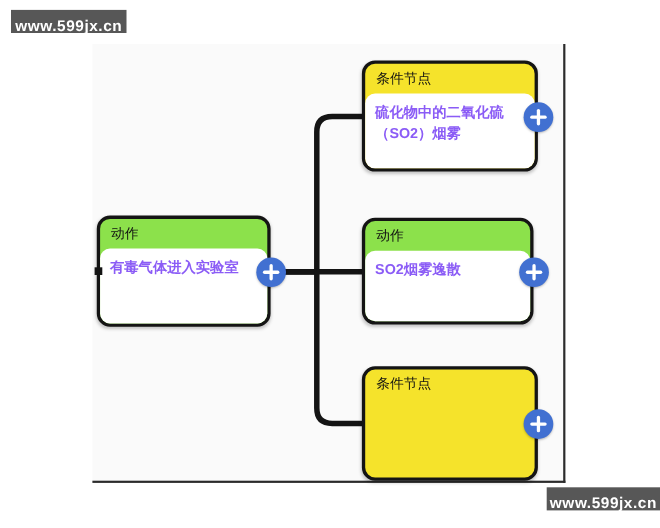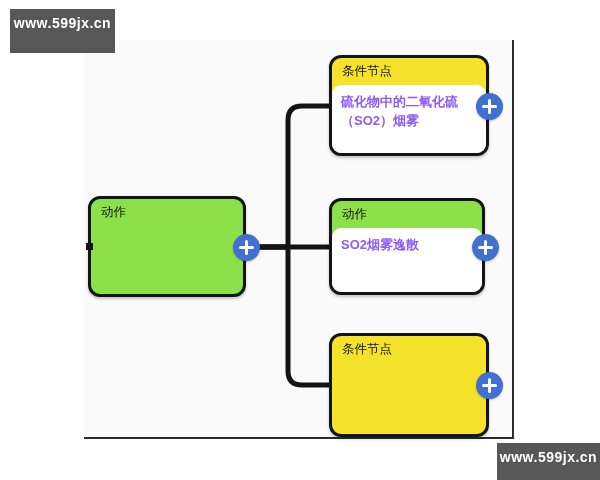--- a/index.html
+++ b/index.html
@@ -8,21 +8,21 @@
     background:#ffffff;
     font-family:"Liberation Sans","DejaVu Sans",sans-serif;
   }
   .canvas {
     position:absolute; left:84px; top:40px; width:428px; height:397px;
     background:#fafafa;
     border-right:2px solid #2b2b2b;
     border-bottom:2px solid #2b2b2b;
   }
   .watermark {
-    position:absolute; height:44px; line-height:28px;
+    position:absolute; height:21px; line-height:28px;
     background:#575757; color:#ffffff;
     font-size:14px; font-weight:bold; text-align:center;
     letter-spacing:0.5px;
   }
   .wm-tl { left:10px; top:9px; width:105px; }
   .wm-br { left:497px; top:443px; width:103px; }
   .connector-svg { position:absolute; left:0; top:0; pointer-events:none; }
   .node {
     position:absolute; box-sizing:border-box;
     border:3px solid #141414; border-radius:12px;
@@ -64,20 +64,21 @@
       <path d="M 246 247 H 288" stroke="#141414" stroke-width="5" fill="none" stroke-linejoin="round"></path>
       <path d="M 288 247 V 120 Q 288 106 302 106 H 331" stroke="#141414" stroke-width="5" fill="none" stroke-linejoin="round"></path>
       <path d="M 246 247 H 288" stroke="#141414" stroke-width="5" fill="none" stroke-linejoin="round"></path>
       <path d="M 288 247 H 331" stroke="#141414" stroke-width="5" fill="none" stroke-linejoin="round"></path>
       <path d="M 246 247 H 288" stroke="#141414" stroke-width="5" fill="none" stroke-linejoin="round"></path>
       <path d="M 288 247 V 371 Q 288 385 302 385 H 331" stroke="#141414" stroke-width="5" fill="none" stroke-linejoin="round"></path>
     </svg>
   <div id="nodes-layer">
       <div class="node" style="left: 88px; top: 196px; width: 158px; height: 101px; background: rgb(140, 225, 75);">
         <div class="node-header"><span>动作</span></div>
+        <div class="node-body"><span>有毒气体进入实验室</span></div>
         <div class="plus-btn" style="left: 142px; top: 34.5px; background: rgb(65, 112, 209);">
           <span class="bar-h"></span>
           <span class="bar-v"></span>
         </div>
         <div class="left-port" style="left: -5px; top: 43.5px; background: rgb(20, 20, 20);"></div>
       </div>
       <div class="node" style="left: 329px; top: 55px; width: 160px; height: 101px; background: rgb(245, 227, 43);">
         <div class="node-header"><span>条件节点</span></div>
         <div class="node-body"><span>硫化物中的二氧化硫（SO2）烟雾</span></div>
         <div class="plus-btn" style="left: 144px; top: 34.5px; background: rgb(65, 112, 209);">

